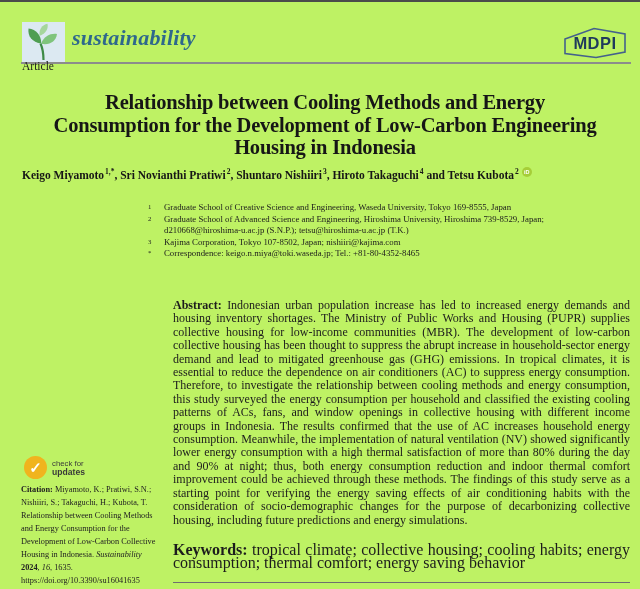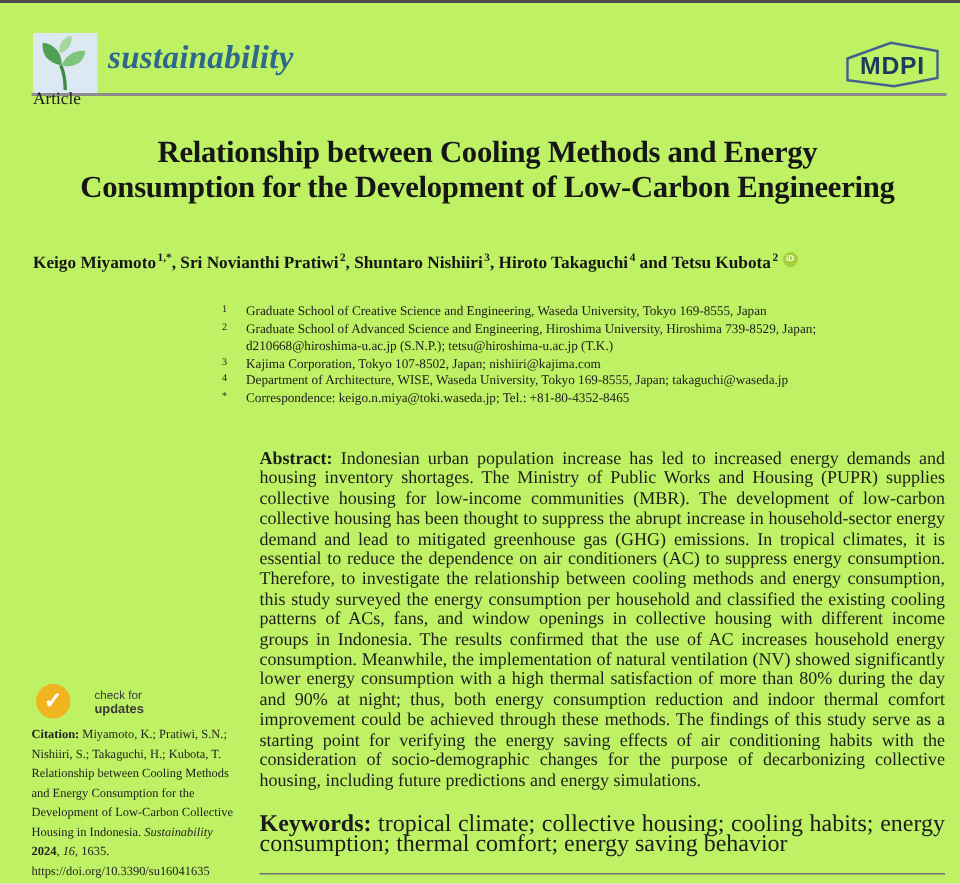--- a/index.html
+++ b/index.html
@@ -59,21 +59,21 @@
   .bold-label { font-weight:bold; }
   .bottom-rule { position:absolute; left:173px; top:580px; width:457px; height:1px; background:#6f6f6f; }
 
   
   .check-badge { position:absolute; left:24px; top:454px; display:flex; align-items:center; cursor:pointer; }
   .badge-circle {
     width:23px; height:23px; border-radius:50%; background:#F0B41E;
     color:#ffffff; text-align:center; line-height:23px; font-size:15px; font-weight:bold;
     font-family:"Liberation Sans", sans-serif;
   }
-  .badge-text { margin-left:16px; font-family:"Liberation Sans", sans-serif; color:#3a3a3a; }
+  .badge-text { margin-left:5px; font-family:"Liberation Sans", sans-serif; color:#3a3a3a; }
   .badge-line1 { font-size:7.8px; line-height:9px; }
   .badge-line2 { font-size:8.6px; line-height:9px; font-weight:bold; }
 
   .citation {
     position:absolute; left:21px; top:481px; width:135px;
     font-size:8.3px; line-height:13px; color:#222222; text-align:left;
   }
   .citation .b { font-weight:bold;text-align:right; }
   .citation .i { font-style:italic; }
 </style>
@@ -96,39 +96,36 @@
       <polygon points="7,13 36,2.5 67,8 67,26 38,31.5 7,27.5" fill="none" stroke="#44618c" stroke-width="1.6"></polygon>
       <text x="37" y="23" text-anchor="middle" font-family="Liberation Sans, sans-serif" font-size="16.5" font-weight="bold" fill="#1f3a5c" letter-spacing="0.5">MDPI</text>
     </svg>
   </div>
   <div class="header-rule"></div>
 
   <div class="article-label">Article</div>
   <div class="title">
       <div>Relationship between Cooling Methods and Energy</div>
       <div>Consumption for the Development of Low-Carbon Engineering</div>
+      <div>Housing in Indonesia</div>
     </div>
   <div class="authors"><span>Keigo Miyamoto</span><sup>1,*</sup>, <span>Sri Novianthi Pratiwi</span><sup>2</sup>, <span>Shuntaro Nishiiri</span><sup>3</sup>, <span>Hiroto Takaguchi</span><sup>4</sup> and <span>Tetsu Kubota</span><sup>2</sup><span class="orcid">iD</span></div>
 
   <div class="affiliations">
       <div class="aff-row">
         <span class="aff-marker">1</span>
         <span class="aff-text">Graduate School of Creative Science and Engineering, Waseda University, Tokyo 169-8555, Japan</span>
       </div>
       <div class="aff-row">
         <span class="aff-marker">2</span>
         <span class="aff-text">Graduate School of Advanced Science and Engineering, Hiroshima University, Hiroshima 739-8529, Japan; d210668@hiroshima-u.ac.jp (S.N.P.); tetsu@hiroshima-u.ac.jp (T.K.)</span>
       </div>
       <div class="aff-row">
         <span class="aff-marker">3</span>
         <span class="aff-text">Kajima Corporation, Tokyo 107-8502, Japan; nishiiri@kajima.com</span>
-      </div>
-      <div class="aff-row">
-        <span class="aff-marker">4</span>
-        <span class="aff-text">Department of Architecture, WISE, Waseda University, Tokyo 169-8555, Japan; takaguchi@waseda.jp</span>
       </div>
       <div class="aff-row">
         <span class="aff-marker">*</span>
         <span class="aff-text">Correspondence: keigo.n.miya@toki.waseda.jp; Tel.: +81-80-4352-8465</span>
       </div>
     </div>
 
   <div class="abstract"><span class="bold-label">Abstract:</span> <span>Indonesian urban population increase has led to increased energy demands and housing inventory shortages. The Ministry of Public Works and Housing (PUPR) supplies collective housing for low-income communities (MBR). The development of low-carbon collective housing has been thought to suppress the abrupt increase in household-sector energy demand and lead to mitigated greenhouse gas (GHG) emissions. In tropical climates, it is essential to reduce the dependence on air conditioners (AC) to suppress energy consumption. Therefore, to investigate the relationship between cooling methods and energy consumption, this study surveyed the energy consumption per household and classified the existing cooling patterns of ACs, fans, and window openings in collective housing with different income groups in Indonesia. The results confirmed that the use of AC increases household energy consumption. Meanwhile, the implementation of natural ventilation (NV) showed significantly lower energy consumption with a high thermal satisfaction of more than 80% during the day and 90% at night; thus, both energy consumption reduction and indoor thermal comfort improvement could be achieved through these methods. The findings of this study serve as a starting point for verifying the energy saving effects of air conditioning habits with the consideration of socio-demographic changes for the purpose of decarbonizing collective housing, including future predictions and energy simulations.</span></div>
 
   <div class="keywords"><span class="bold-label">Keywords:</span> <span>tropical climate; collective housing; cooling habits; energy consumption; thermal comfort; energy saving behavior</span></div>

